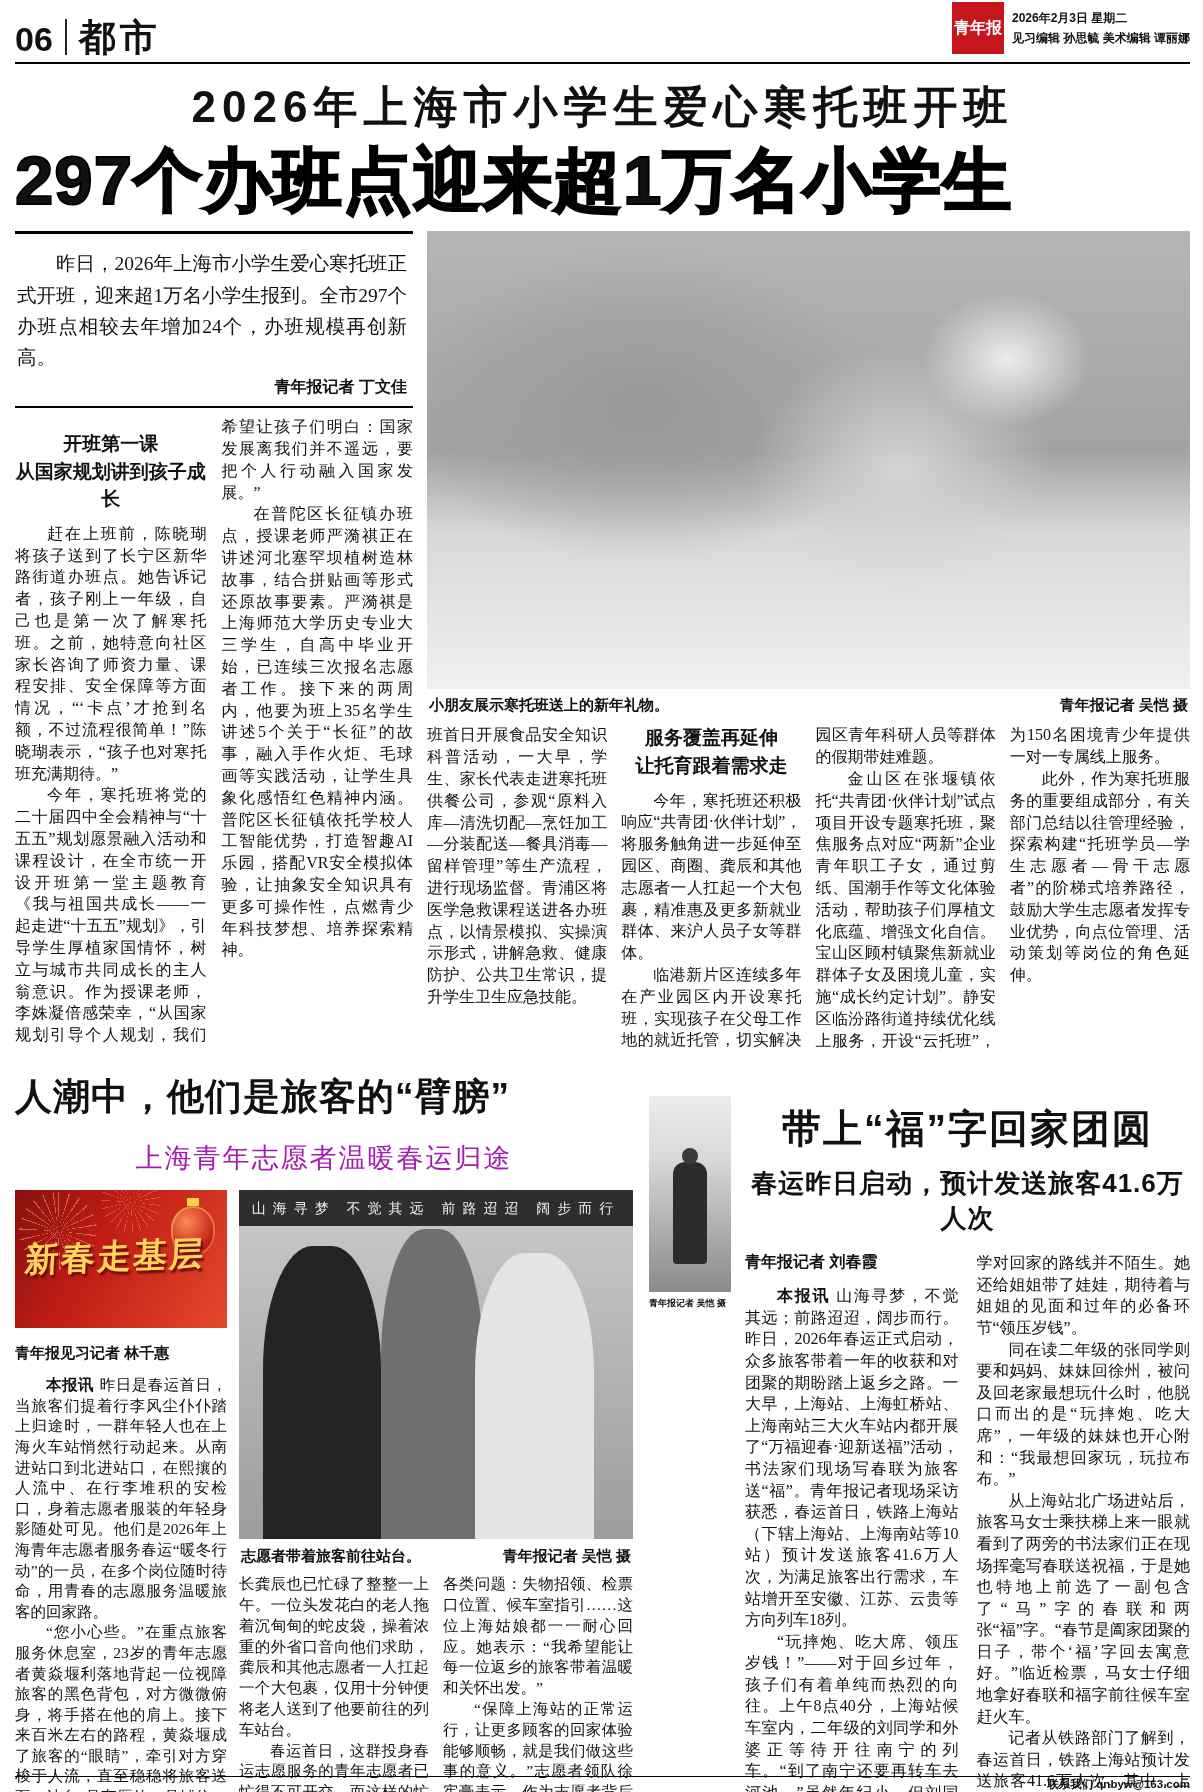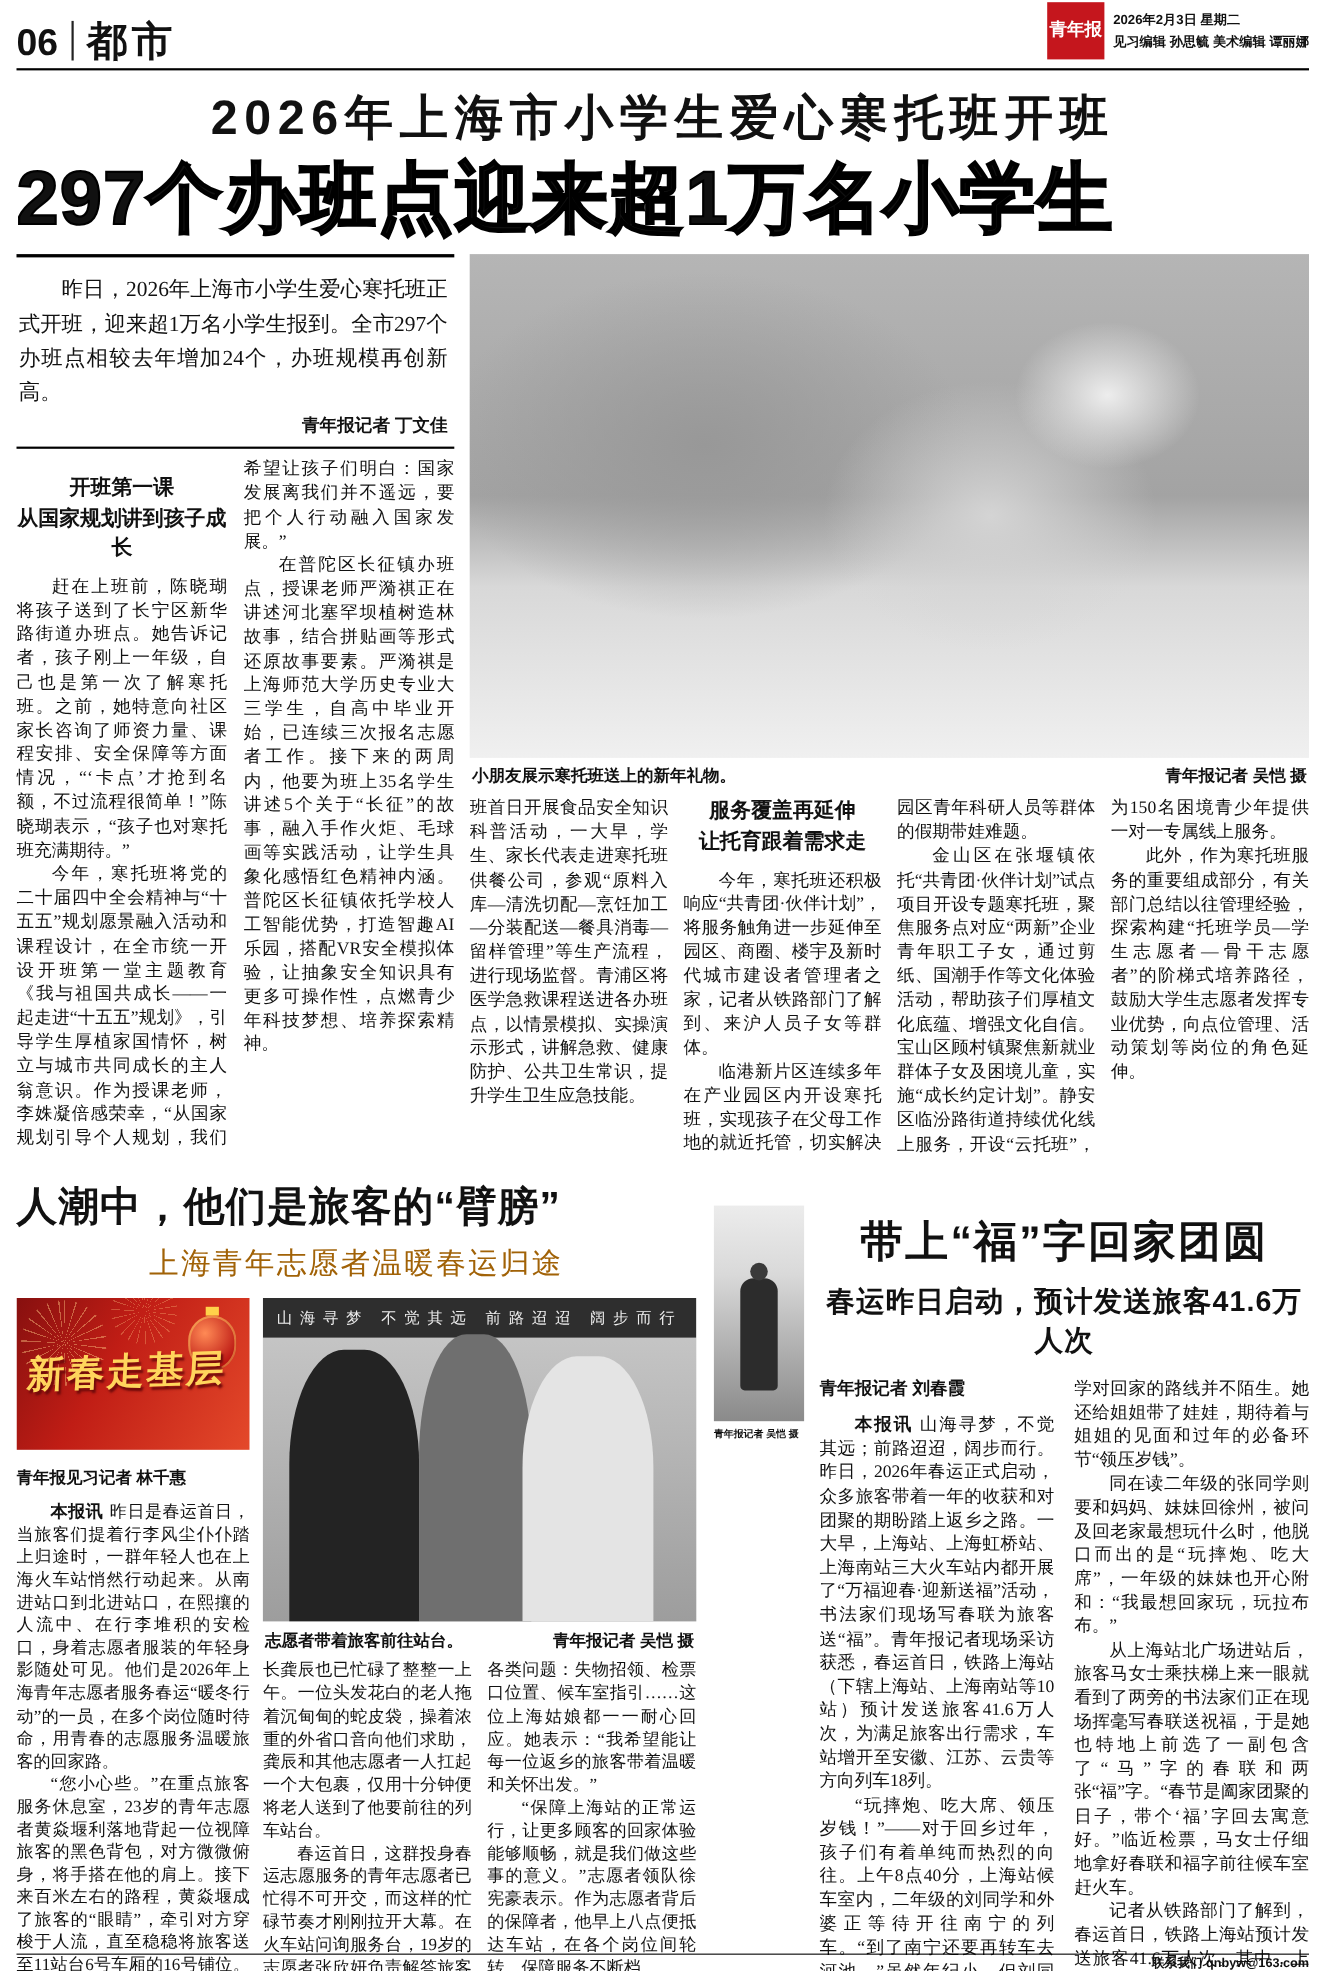--- a/index.html
+++ b/index.html
@@ -41,38 +41,38 @@
       radial-gradient(ellipse 320px 210px at 28% 38%, #989898 0%, rgba(152,152,152,0) 75%),
       linear-gradient(180deg,#b5b5b5 0%,#a3a3a3 48%,#d8d8d8 66%,#f0f0f0 100%); }
   .cap-row { display:flex; justify-content:space-between; align-items:flex-end; padding:7px 2px 9px 2px;
              font-family:"Liberation Sans",sans-serif; font-weight:700; font-size:15px; }
   .cols4 { height:336px; column-count:4; column-gap:14px; column-fill:auto; overflow:hidden; }
   .sec2 { display:flex; gap:16px; margin-top:8px; height:736px; }
   .s2-left { width:618px; flex:none; }
   .s2-right { flex:1; min-width:0; display:flex; gap:14px; }
   .a2-head { font-family:"Liberation Sans","DejaVu Sans",sans-serif; font-weight:900; font-size:37px; letter-spacing:1px; }
   .a2-sub { text-align:center; font-family:"Liberation Sans","DejaVu Sans",sans-serif; font-weight:400; font-size:27px;
-            letter-spacing:2px; color:#a16207; margin-top:8px; }
+            letter-spacing:2px; color:#a21caf; margin-top:18px; }
   .a2-row { display:flex; gap:12px; margin-top:14px; height:640px; }
   .a2-colA { width:212px; flex:none; overflow:hidden; }
   .a2-colB { flex:1; min-width:0; }
   .banner { position:relative; height:138px; background:linear-gradient(120deg,#87100f 0%,#c01d15 40%,#e4492a 100%); overflow:hidden; }
   .fw { position:absolute; left:4px; top:2px; width:78px; height:78px; border-radius:50%; opacity:.55;
         background:repeating-conic-gradient(rgba(255,200,130,.8) 0deg 2deg, rgba(255,200,130,0) 2deg 16deg); }
   .fw2 { left:auto; right:66px; top:-18px; width:60px; height:60px; opacity:.4; }
   .lantern { position:absolute; right:12px; top:16px; width:44px; height:50px; border-radius:50% / 46%;
              background:radial-gradient(circle at 35% 32%, #ff8a55, #b91210 75%);
              box-shadow:0 0 0 2px rgba(255,214,100,.45) inset; }
   .lantern:after { content:""; position:absolute; left:16px; top:-8px; width:12px; height:8px; background:#ffd24a; }
   .banner-text { position:absolute; left:10px; top:44px; font-family:"Liberation Sans",sans-serif; font-weight:900;
                  font-size:34px; color:#ffd55c; letter-spacing:2px; transform:skewX(-5deg) rotate(-2deg);
                  text-shadow:2px 3px 2px #6e0a0a; white-space:nowrap; }
   .a2-byline { font-family:"Liberation Sans",sans-serif; font-weight:700; font-size:15px; margin:16px 0 12px 0; }
   .a2-colA .body-p { font-size:15.5px; line-height:20.6px; }
-  .photo2 { position:relative; height:294px; background:linear-gradient(180deg,#cacaca 0%,#9d9d9d 100%); overflow:hidden; }
+  .photo2 { position:relative; height:349px; background:linear-gradient(180deg,#cacaca 0%,#9d9d9d 100%); overflow:hidden; }
   .p2banner { height:36px; background:#2e2e2e; color:#eee; font-family:"Liberation Sans",sans-serif; font-size:14px;
               letter-spacing:7px; text-align:center; line-height:36px; white-space:nowrap; overflow:hidden; }
   .fig { position:absolute; bottom:0; border-radius:42% 42% 0 0; }
   .figA { left:6%; width:30%; height:84%; background:#232323; }
   .figB { left:36%; width:26%; height:89%; background:#6f6f6f; }
   .figC { left:60%; width:30%; height:82%; background:#e4e4e4; }
   .cap-row2 { display:flex; justify-content:space-between; align-items:center; padding:8px 2px 8px 2px;
               font-family:"Liberation Sans",sans-serif; font-weight:700; font-size:15px; }
   .cols2b { height:292px; column-count:2; column-gap:14px; column-fill:auto; overflow:hidden; }
   .a2-colB .body-p { font-size:15.5px; line-height:20.8px; }
@@ -142,21 +142,21 @@
         <div class="cap-row">
           <span>小朋友展示寒托班送上的新年礼物。</span>
           <span>青年报记者 吴恺 摄</span>
         </div>
         <div class="cols4">
           <p class="body-p cont">班首日开展食品安全知识科普活动，一大早，学生、家长代表走进寒托班供餐公司，参观“原料入库—清洗切配—烹饪加工—分装配送—餐具消毒—留样管理”等生产流程，进行现场监督。青浦区将医学急救课程送进各办班点，以情景模拟、实操演示形式，讲解急救、健康防护、公共卫生常识，提升学生卫生应急技能。</p>
           <div class="subhead">
             <div>服务覆盖再延伸</div>
             <div>让托育跟着需求走</div>
           </div>
-          <p class="body-p">今年，寒托班还积极响应“共青团·伙伴计划”，将服务触角进一步延伸至园区、商圈、楼宇及新时代城市建设者管理者之家，记者从铁路部门了解到、来沪人员子女等群体。</p>
+          <p class="body-p">今年，寒托班还积极响应“共青团·伙伴计划”，将服务触角进一步延伸至园区、商圈、龚辰和其他志愿者一人扛起一个大包裹，精准惠及更多新就业群体、来沪人员子女等群体。</p>
           <p class="body-p">临港新片区连续多年在产业园区内开设寒托班，实现孩子在父母工作地的就近托管，切实解决园区青年科研人员等群体的假期带娃难题。</p>
           <p class="body-p">金山区在张堰镇依托“共青团·伙伴计划”试点项目开设专题寒托班，聚焦服务点对应“两新”企业青年职工子女，通过剪纸、国潮手作等文化体验活动，帮助孩子们厚植文化底蕴、增强文化自信。宝山区顾村镇聚焦新就业群体子女及困境儿童，实施“成长约定计划”。静安区临汾路街道持续优化线上服务，开设“云托班”，为150名困境青少年提供一对一专属线上服务。</p>
           <p class="body-p">此外，作为寒托班服务的重要组成部分，有关部门总结以往管理经验，探索构建“托班学员—学生志愿者—骨干志愿者”的阶梯式培养路径，鼓励大学生志愿者发挥专业优势，向点位管理、活动策划等岗位的角色延伸。</p>
         </div>
       </div>
     </div>
   </div>
 
   <div class="sec2">
 

